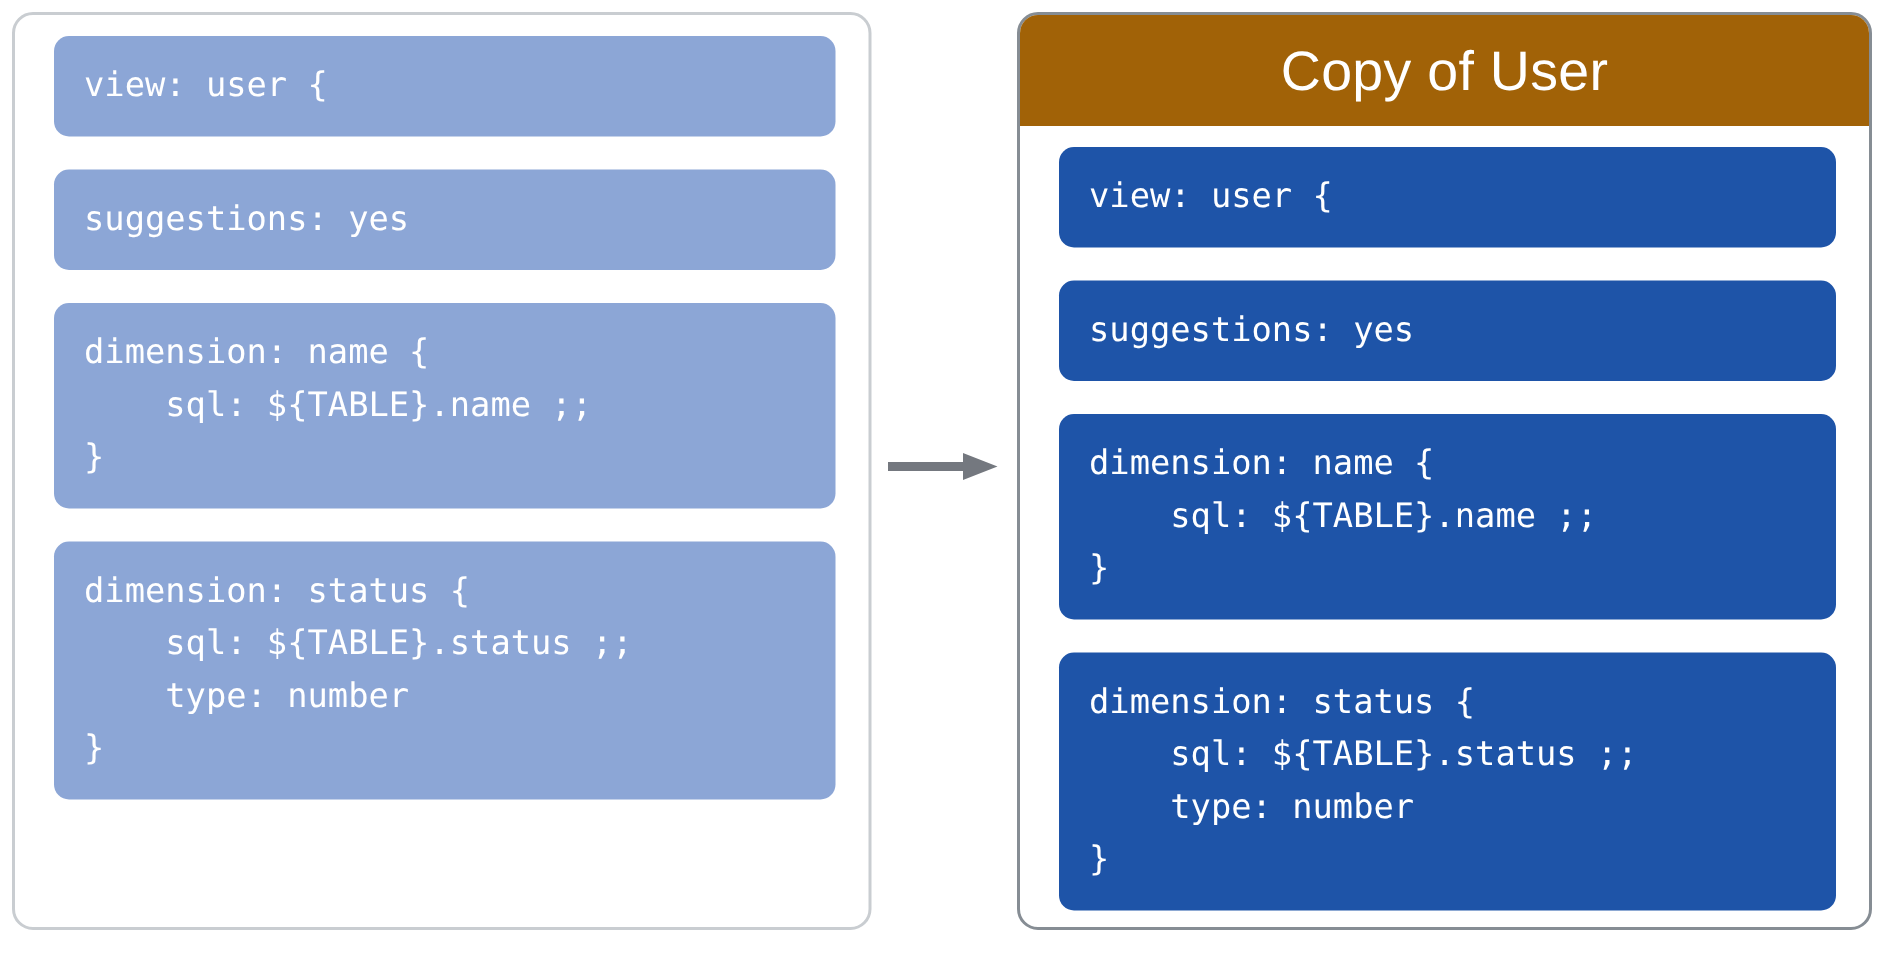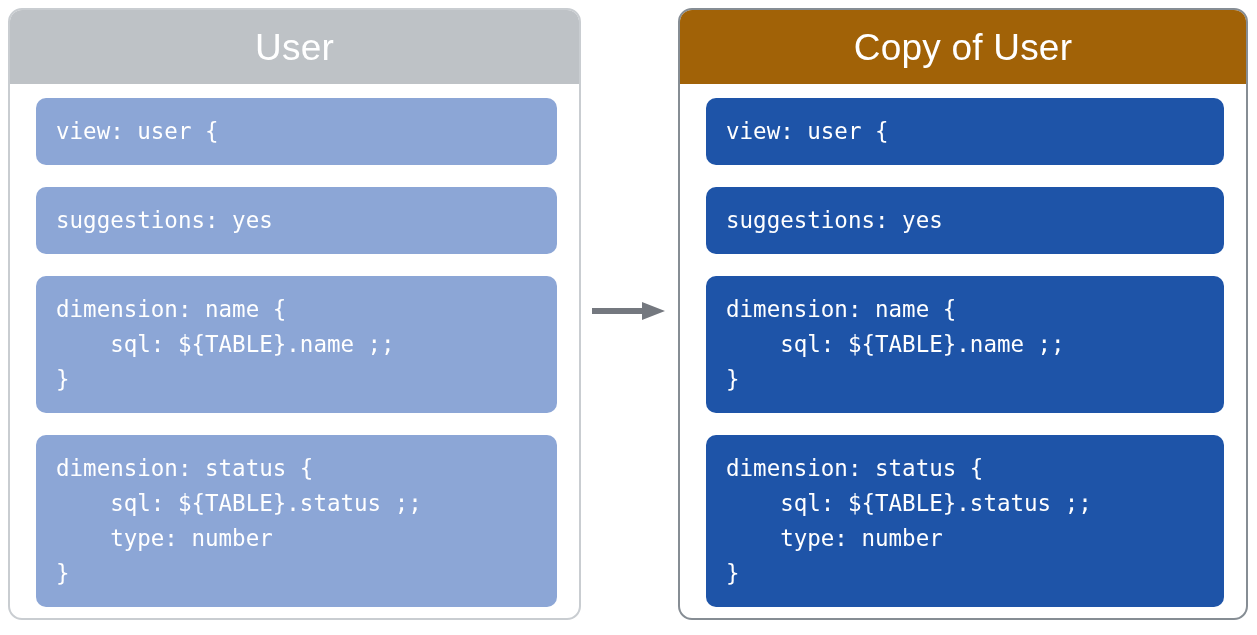--- a/index.html
+++ b/index.html
@@ -93,23 +93,20 @@
     width: 74px;
     height: 22px;
   }
 </style>
 </head>
 <body>
 
 <div id="stage">
 
   <div class="panel left">
-    <div class="panel-header">
-      <span class="panel-title">User</span>
-    </div>
     <div class="panel-body">
       <div class="code-block">view: user {</div>
       <div class="code-block">suggestions: yes</div>
       <div class="code-block">dimension: name {
     sql: ${TABLE}.name ;;
 }</div>
       <div class="code-block">dimension: status {
     sql: ${TABLE}.status ;;
     type: number
 }</div>

